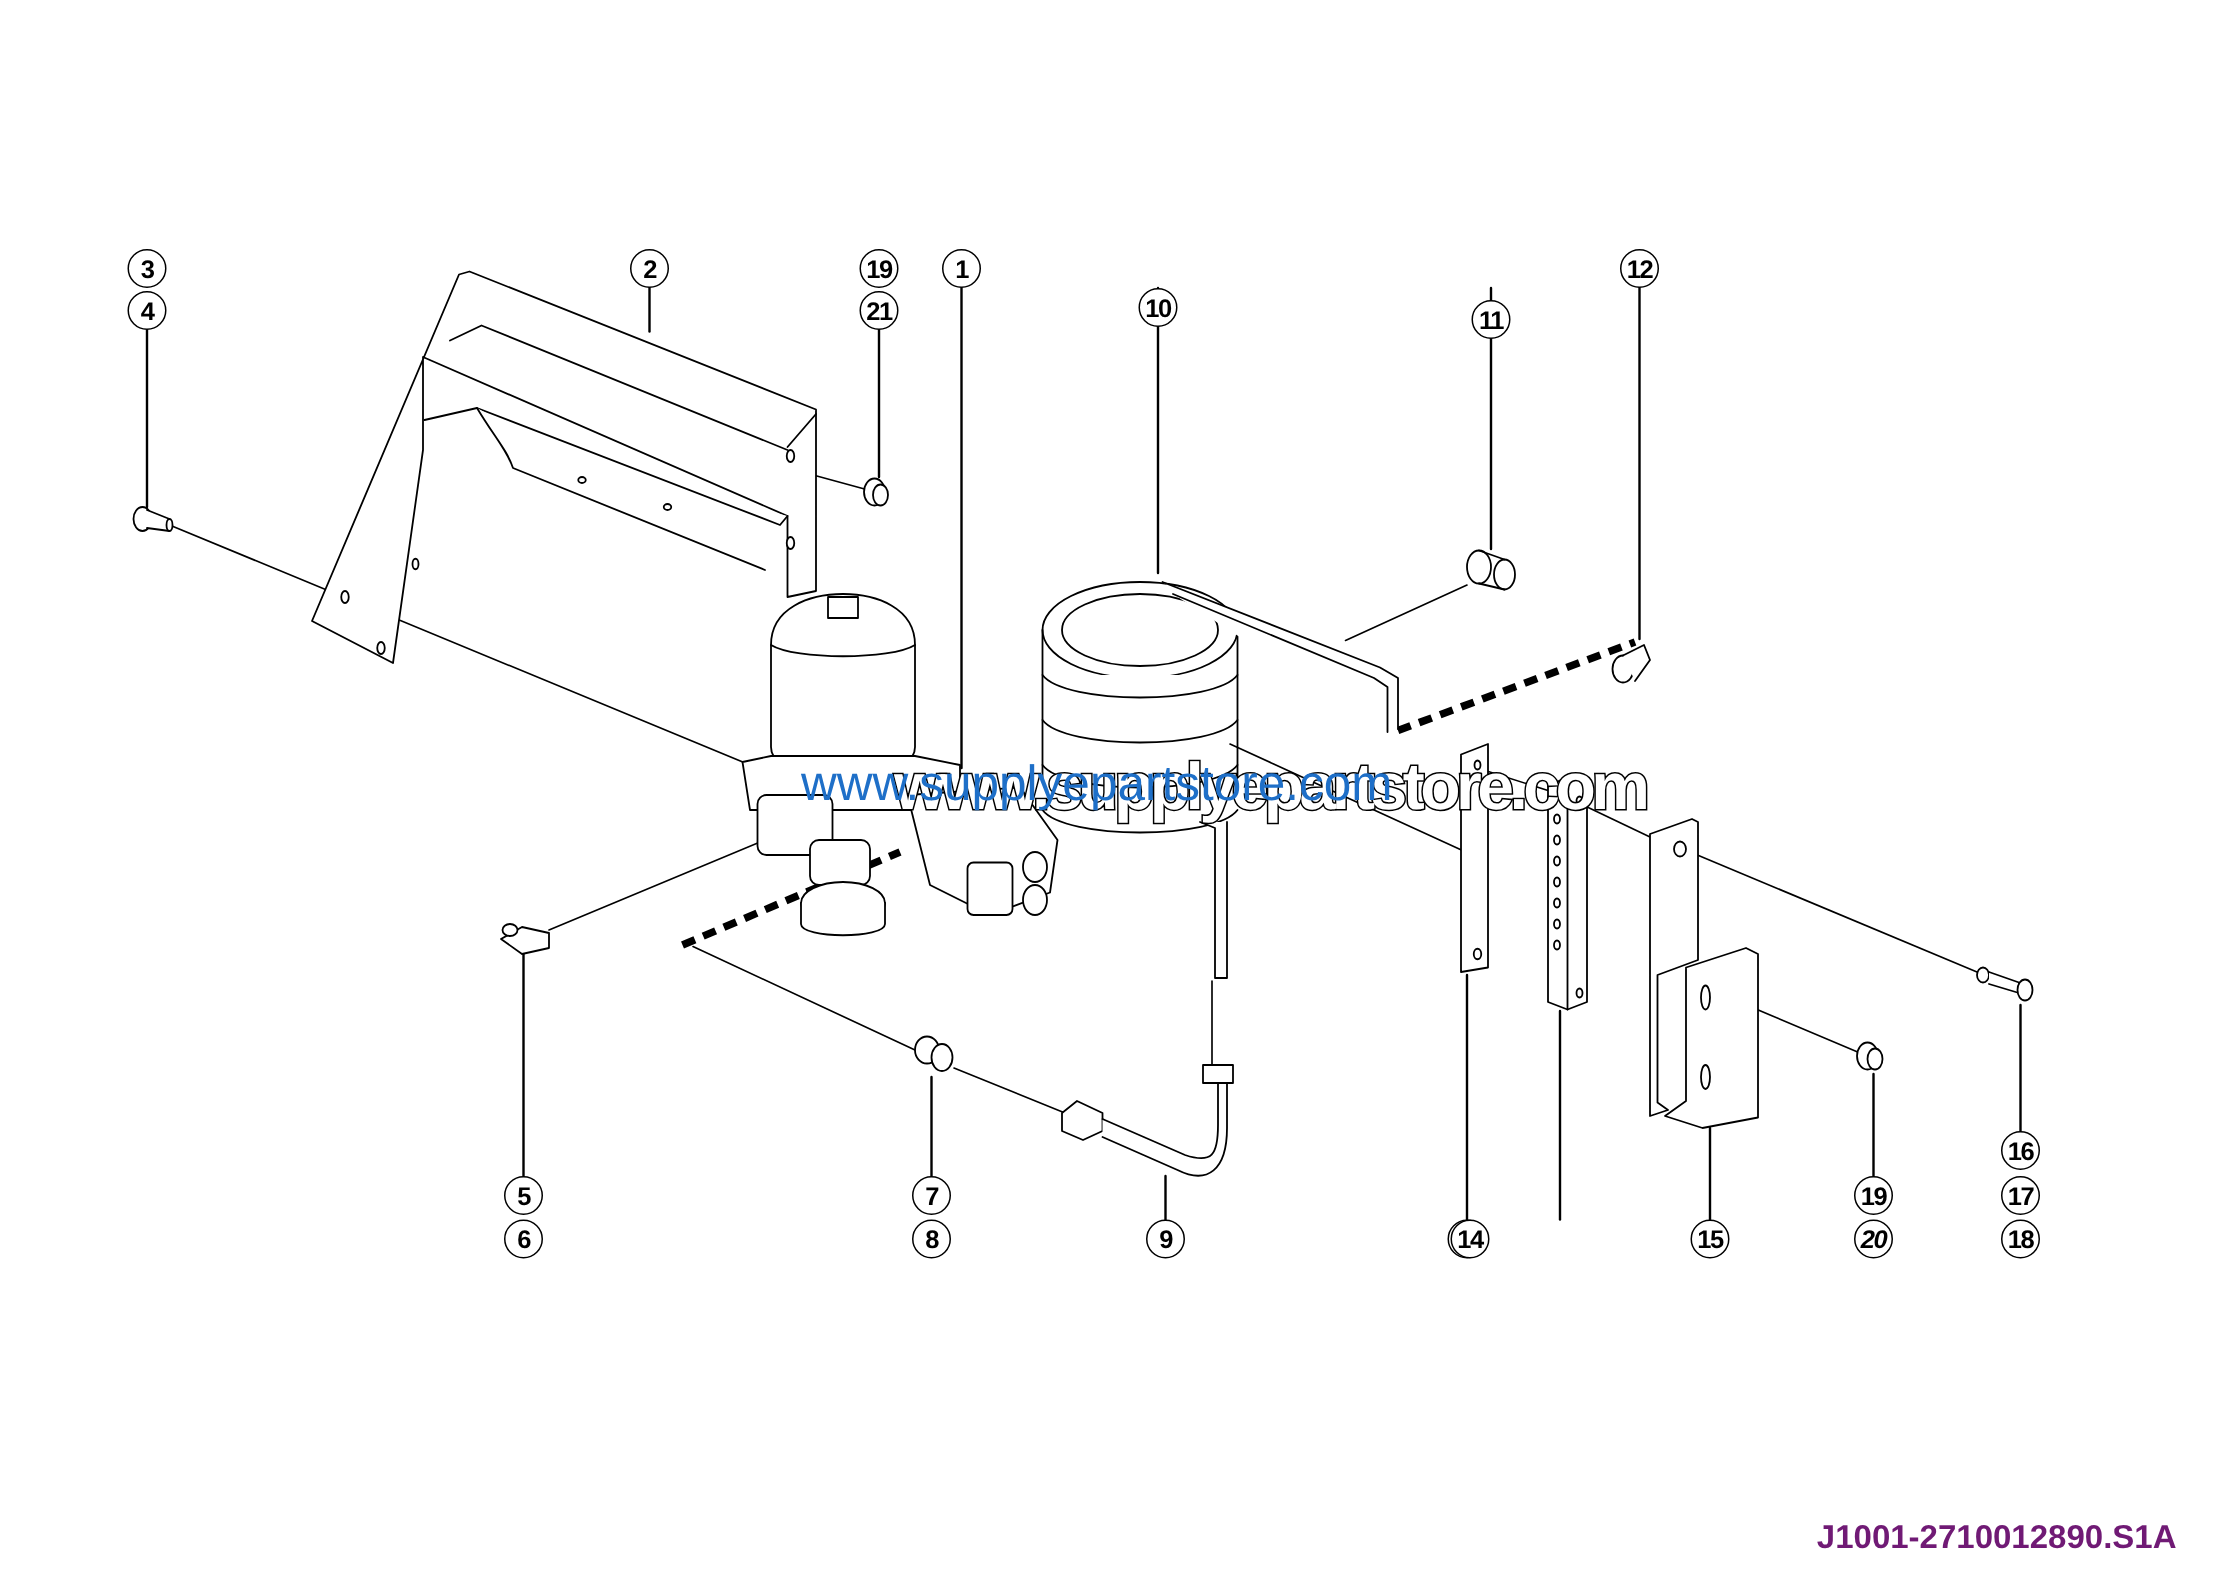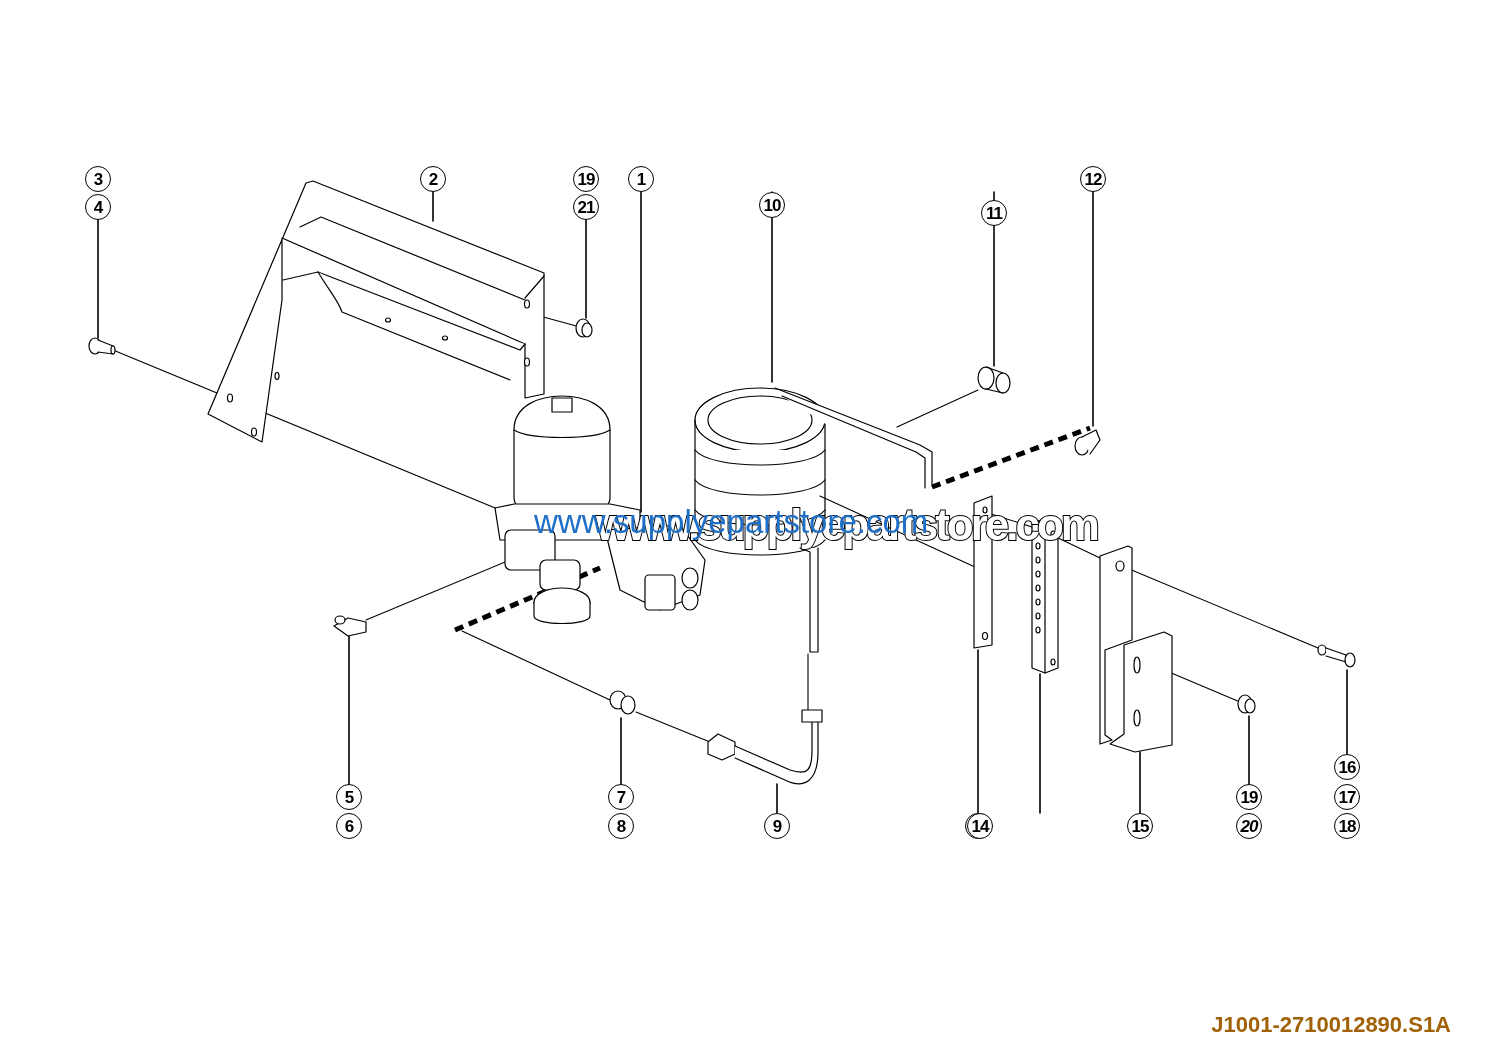--- a/index.html
+++ b/index.html
@@ -4,21 +4,21 @@
 <style>
   html, body { margin: 0; padding: 0; background: #ffffff; }
   body { width: 1489px; height: 1052px; position: relative; overflow: hidden; font-family: "Liberation Sans", sans-serif; }
   #canvas { position: absolute; left: 0; top: 0; width: 1489px; height: 1052px; }
   .callout { position: absolute; width: 26px; height: 26px; margin-left: -13px; margin-top: -13px;
     border: 1.6px solid #000; border-radius: 50%; box-sizing: border-box; background: #fff;
     display: flex; align-items: center; justify-content: center;
     font-family: "Liberation Sans", sans-serif; font-weight: bold; font-size: 17px; color: #000;
     letter-spacing: -1px; line-height: 1; cursor: pointer; }
   .drawing-code { position: absolute; right: 38px; top: 1012px; font-family: "Liberation Sans", sans-serif;
-    font-weight: bold; font-size: 22px; color: #a16207; letter-spacing: 0px; }
+    font-weight: bold; font-size: 22px; color: #701a75; letter-spacing: 0px; }
   .wm-black { position: absolute; left: 596px; top: 500px; font-family: "Liberation Sans", sans-serif;
     font-size: 44px; font-weight: bold; color: #fff; letter-spacing: -3px;
     -webkit-text-stroke: 2px #000; paint-order: stroke fill; white-space: nowrap; }
   .wm-blue { position: absolute; left: 534px; top: 503px; font-family: "Liberation Sans", sans-serif;
     font-size: 33px; color: #1e6fc8; white-space: nowrap; letter-spacing: 0px; }
 </style>
 </head>
 <body>
 
 <svg id="canvas" viewBox="0 0 1489 1052" xmlns="http://www.w3.org/2000/svg">

